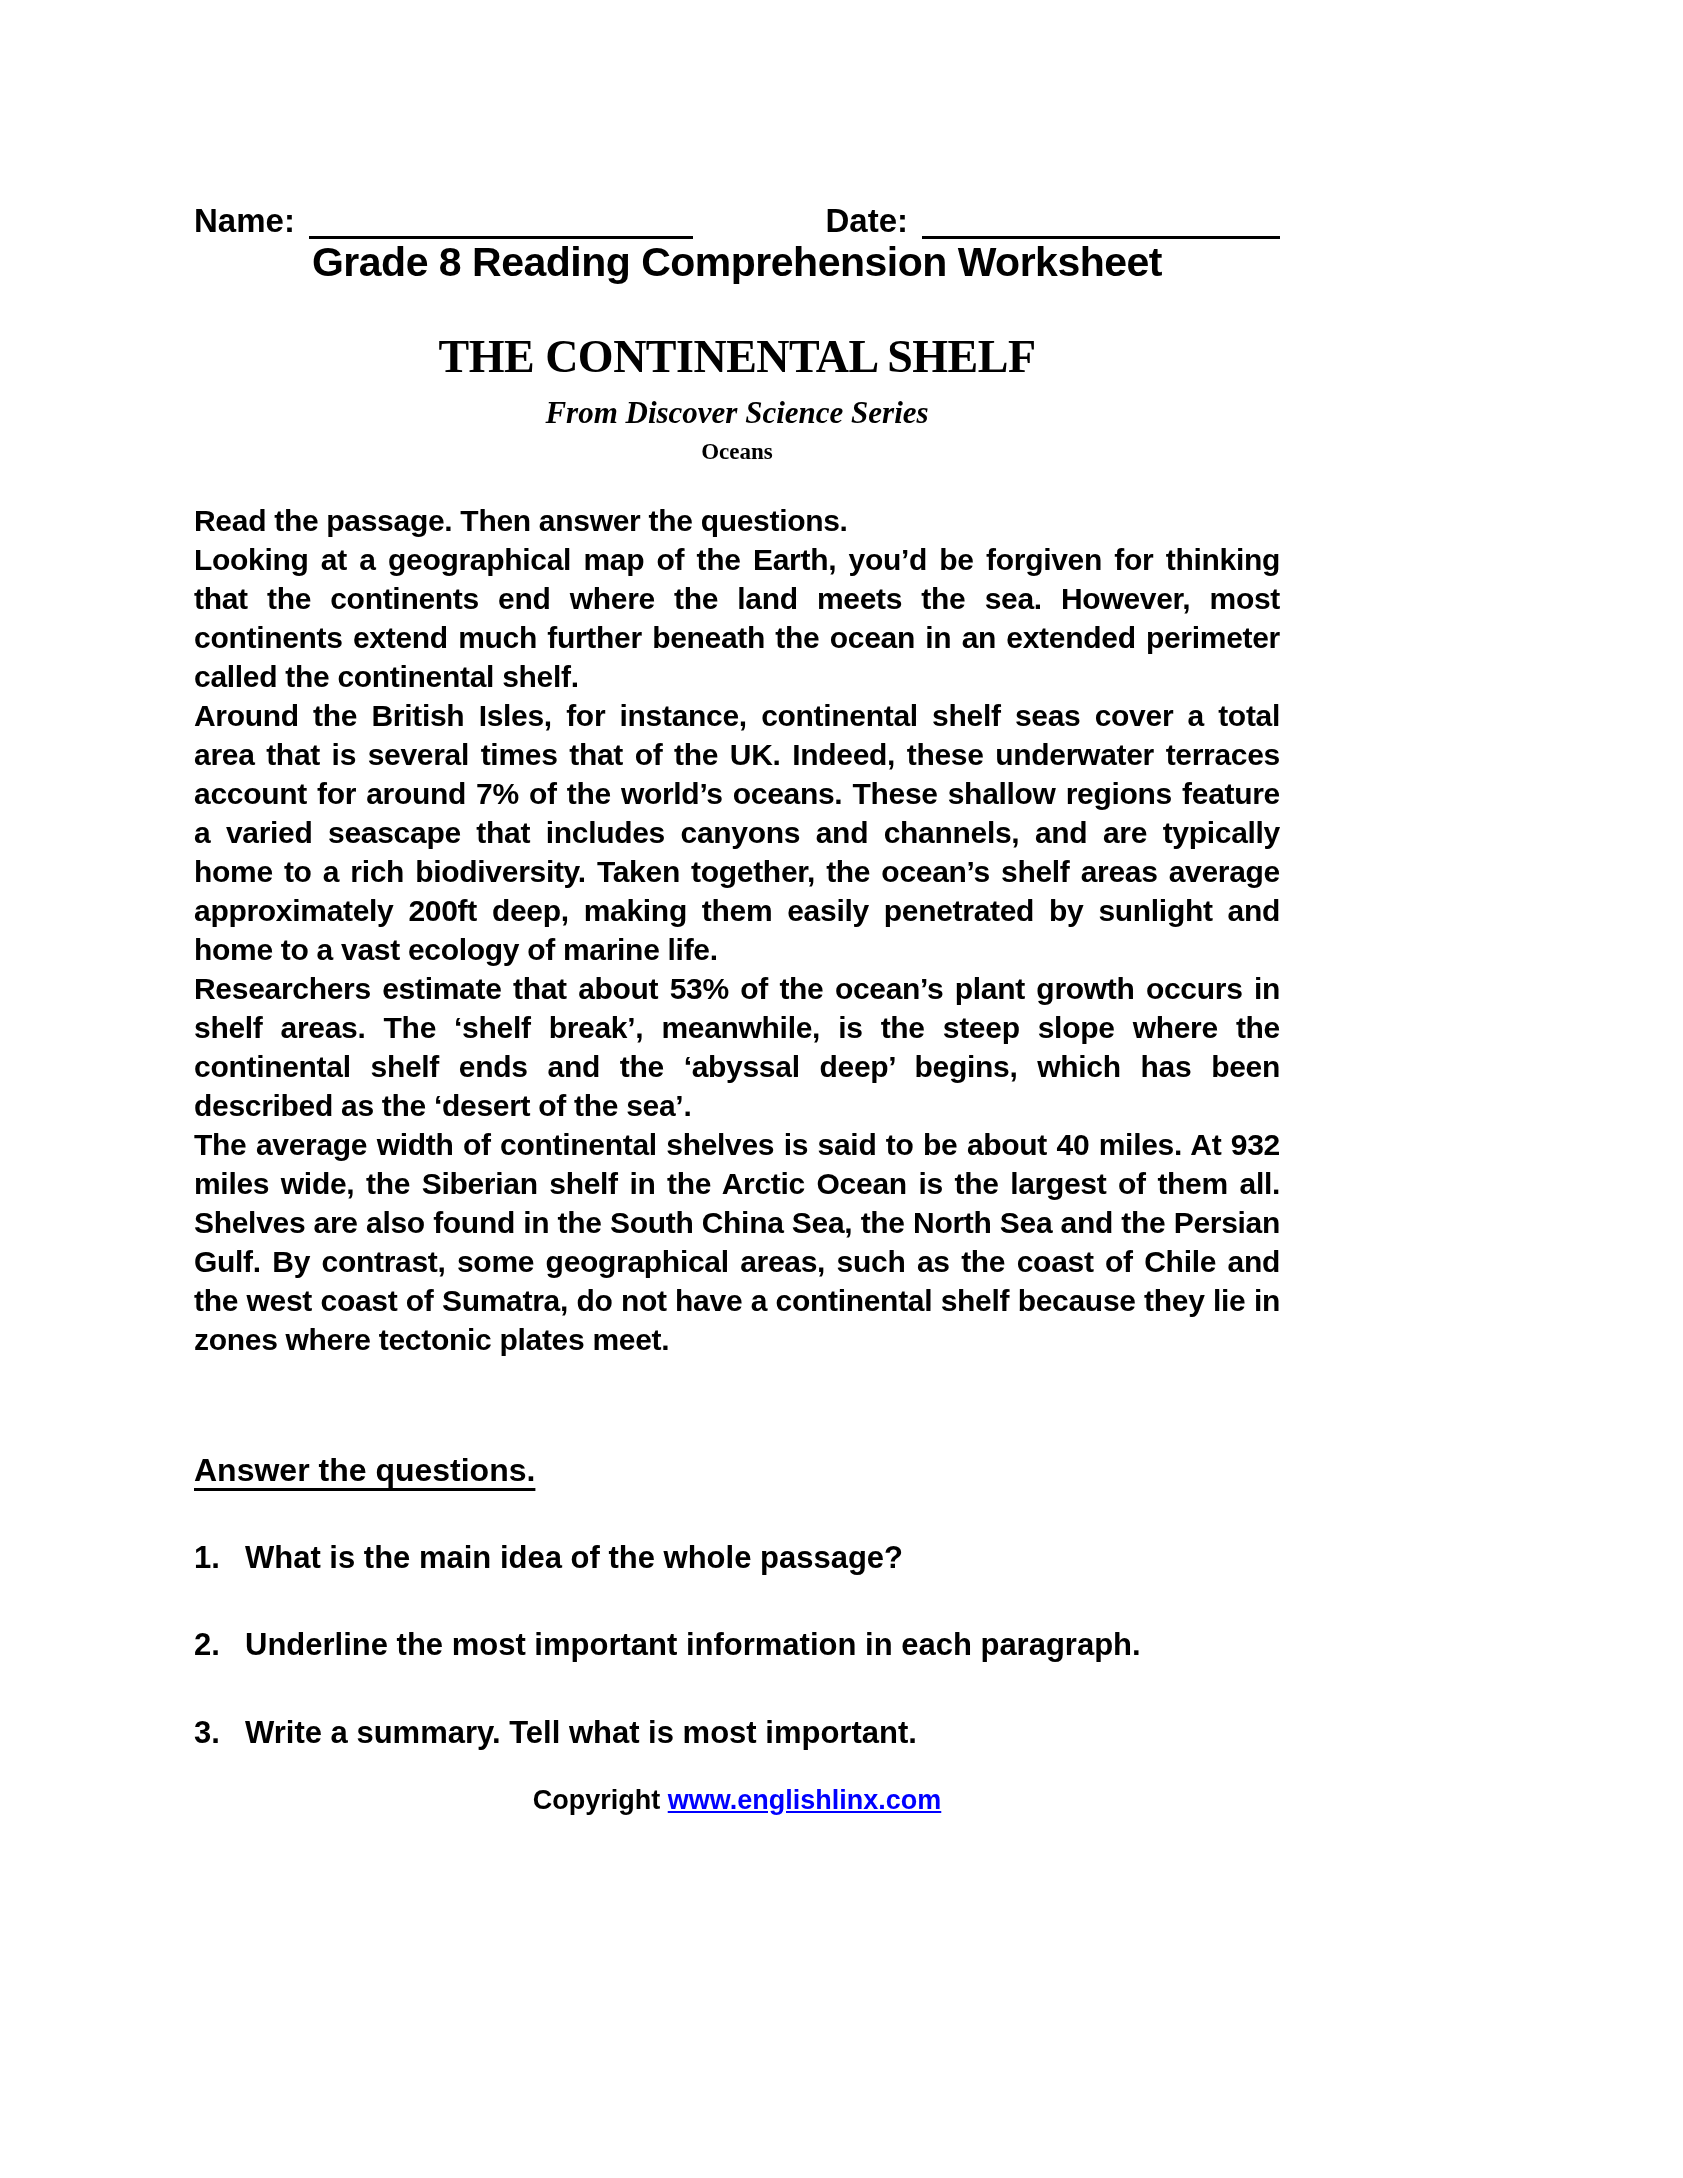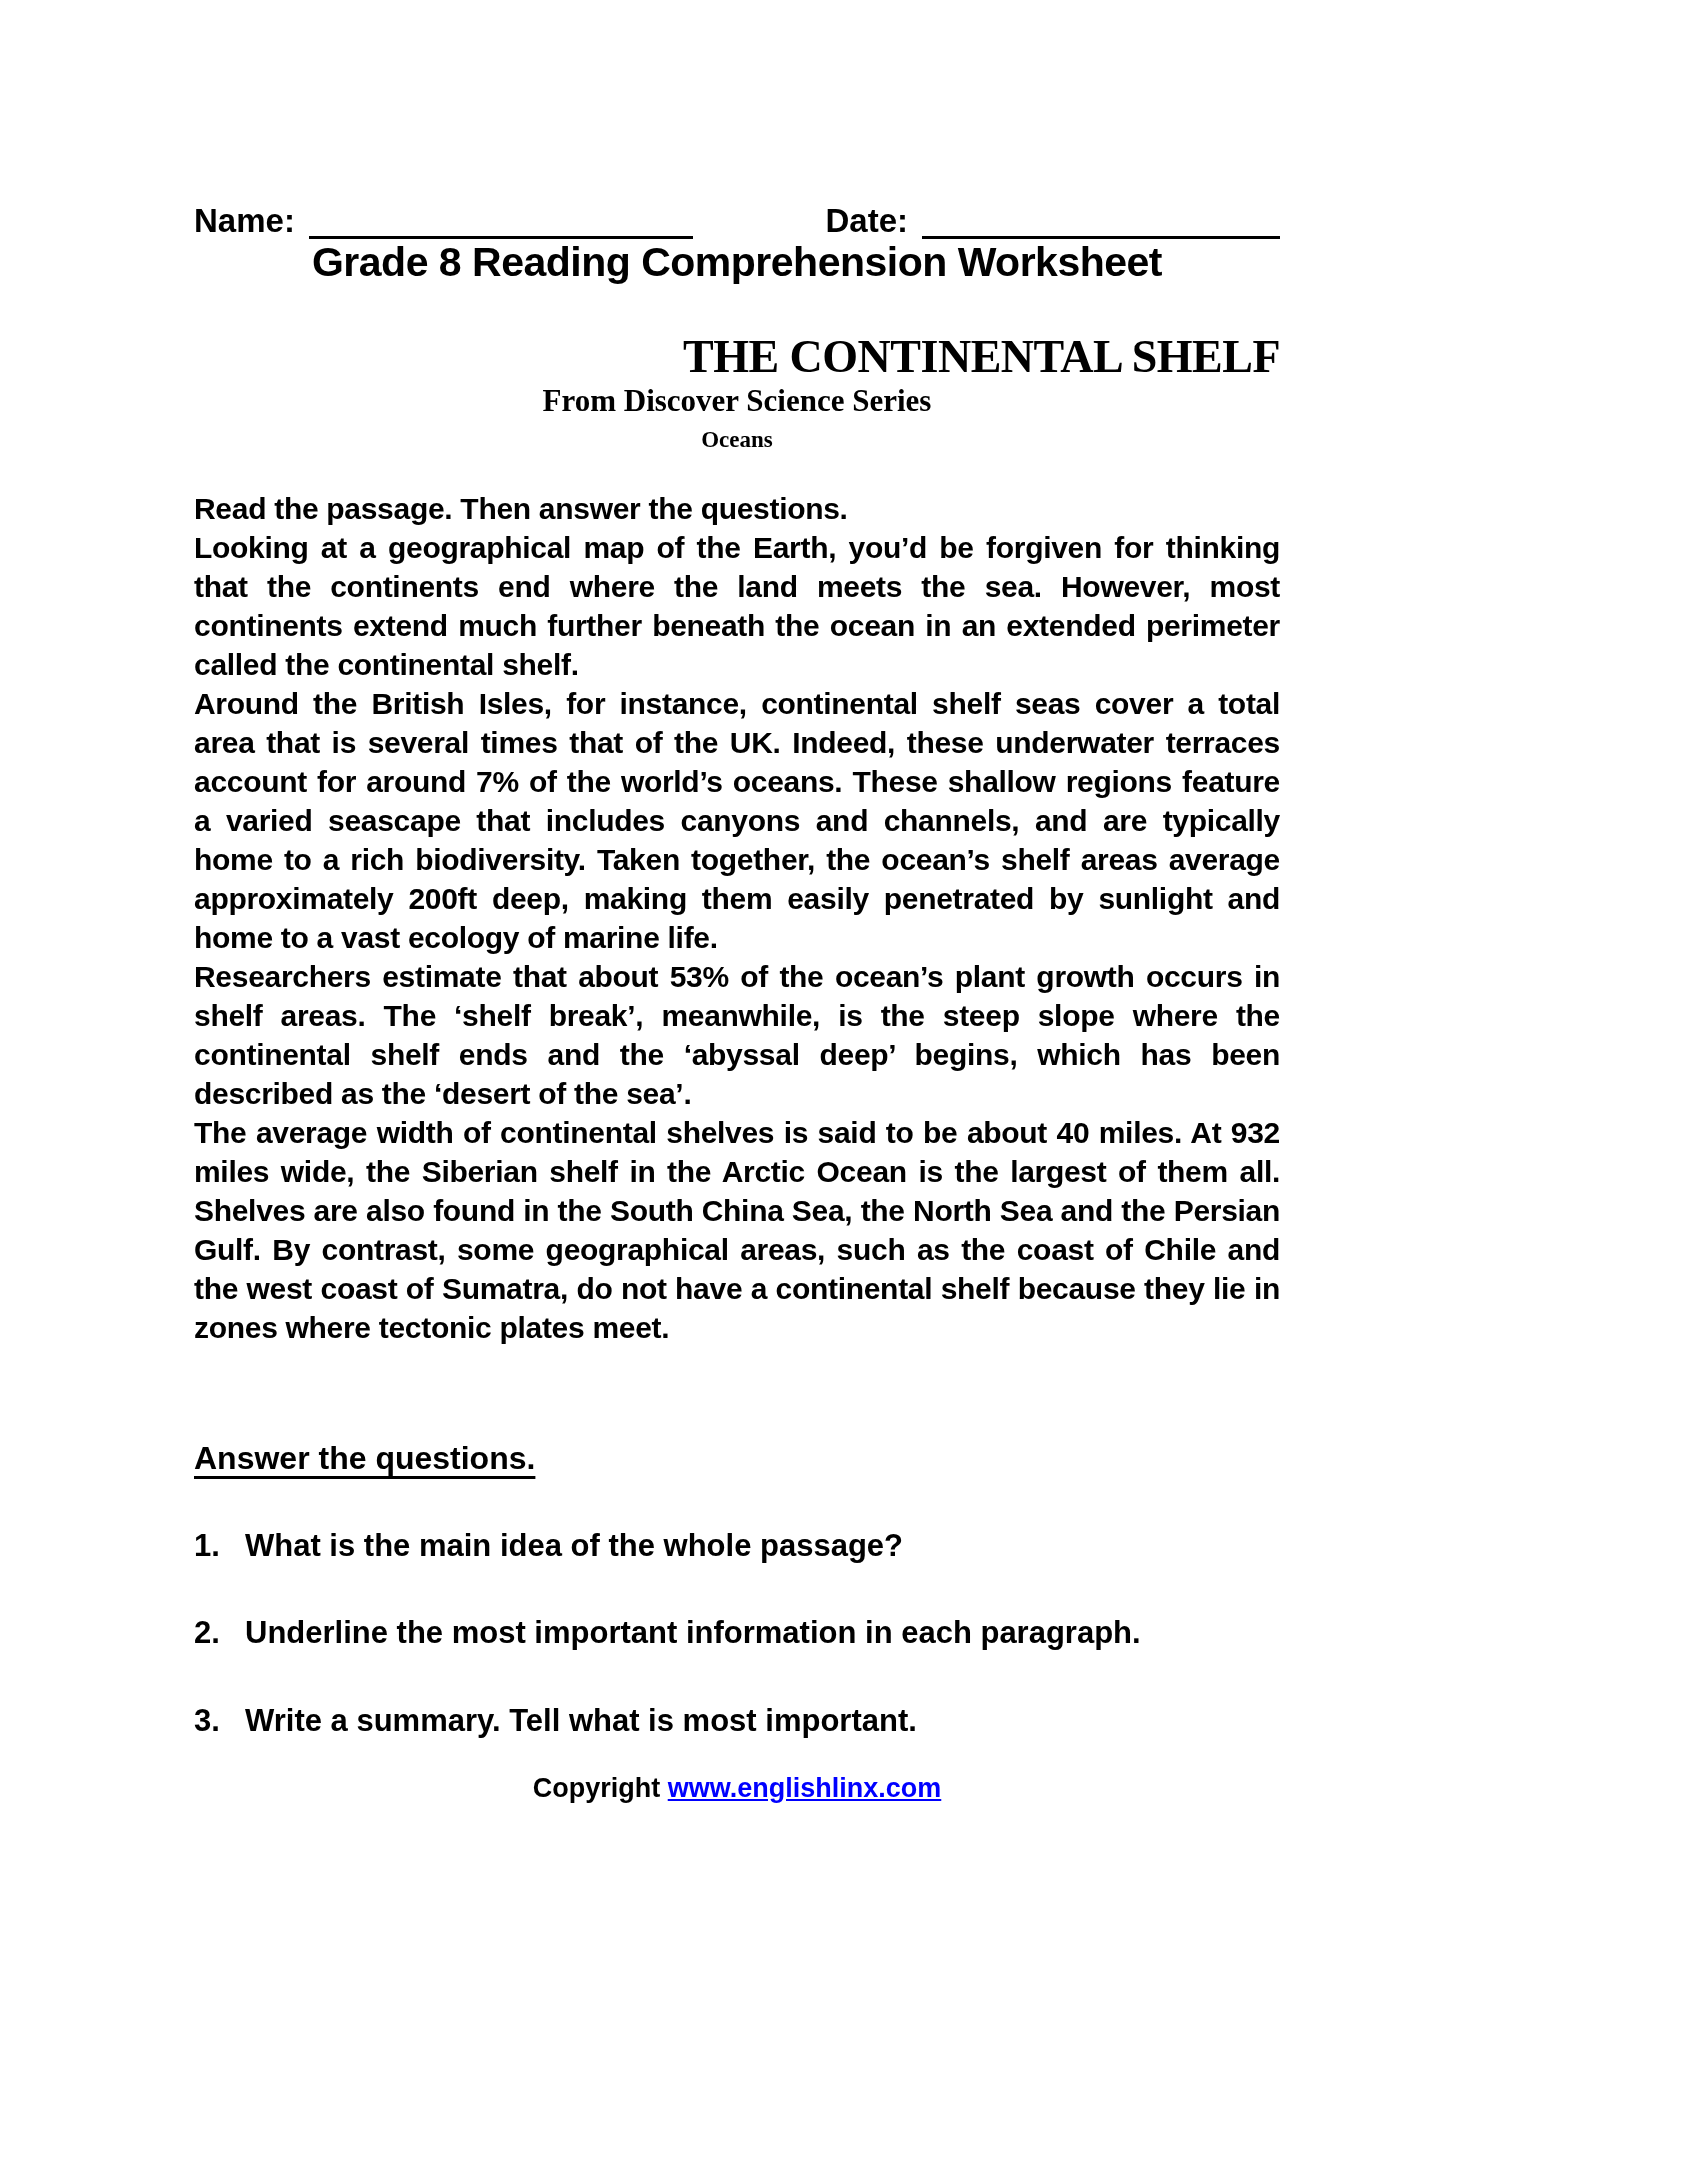--- a/index.html
+++ b/index.html
@@ -50,24 +50,25 @@
   }
   .title-block {
     text-align: center;
     font-family: "Liberation Serif", serif;
     font-weight: bold;
     margin-top: 44px;
   }
   .doc-title {
     font-size: 46px;
     letter-spacing: -0.5px;
-    text-align: right;
   }
   .doc-subtitle {
     font-size: 31px;
+    margin-top: 12px;
+    font-style: italic;
   }
   .doc-topic {
     font-size: 23px;
     margin-top: 8px;
   }
 
   
   .passage {
     margin-top: 36px;
     font-size: 30px;

